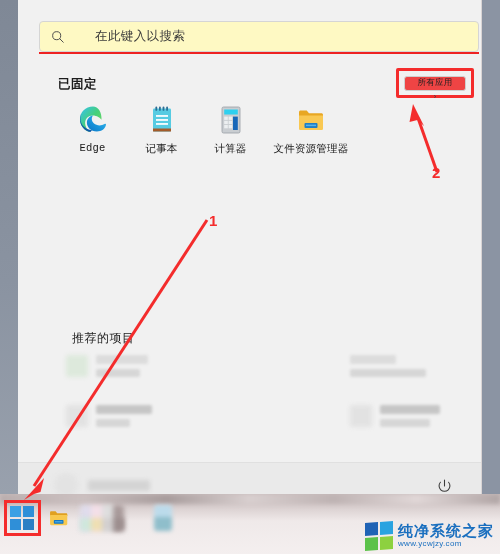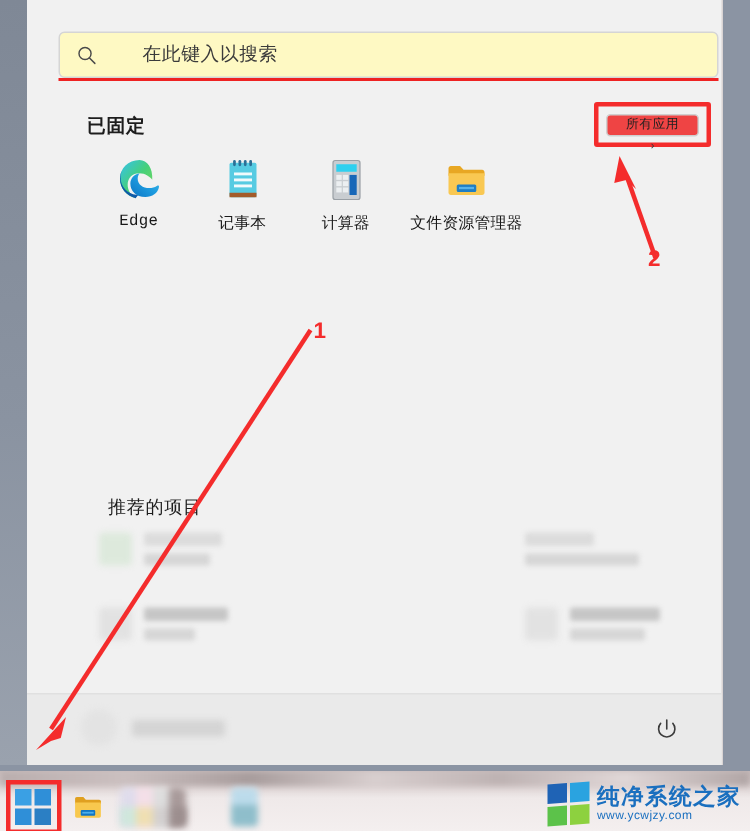--- a/index.html
+++ b/index.html
@@ -96,21 +96,21 @@
   #user-chip { position: absolute; left: 36px; top: 10px; display: flex; align-items: center; gap: 10px; }
   #user-avatar { width: 24px; height: 24px; border-radius: 50%; background: #e3e3e3; filter: blur(2px); }
   #user-name-blur { width: 62px; height: 11px; background: #d4d4d4; border-radius: 2px; filter: blur(2px); }
   #power-btn {
     position: absolute; right: 28px; top: 13px; width: 20px; height: 20px;
     display: flex; align-items: center; justify-content: center; cursor: default;
   }
 
   
   #taskbar {
-    position: absolute; left: 0; bottom: 0; width: 500px; height: 40px;
+    position: absolute; left: 0; bottom: 0; width: 500px; height: 60px;
     background: linear-gradient(180deg,#c9bdbd 0%, #d6cbcb 18%, #efe9e9 45%, #f4efef 100%);
     overflow: hidden;
   }
   #taskbar-blurstrip {
     position: absolute; left: 0; top: 0; width: 500px; height: 10px;
     background: linear-gradient(90deg,#b9adad,#cbc0c0,#a79c9c,#d8cfcf,#bdb2b2,#e0d7d7,#b0a5a5);
     filter: blur(2px);
   }
   #start-btn-hl {
     position: absolute; left: 4px; top: 6px; width: 37px; height: 36px;

